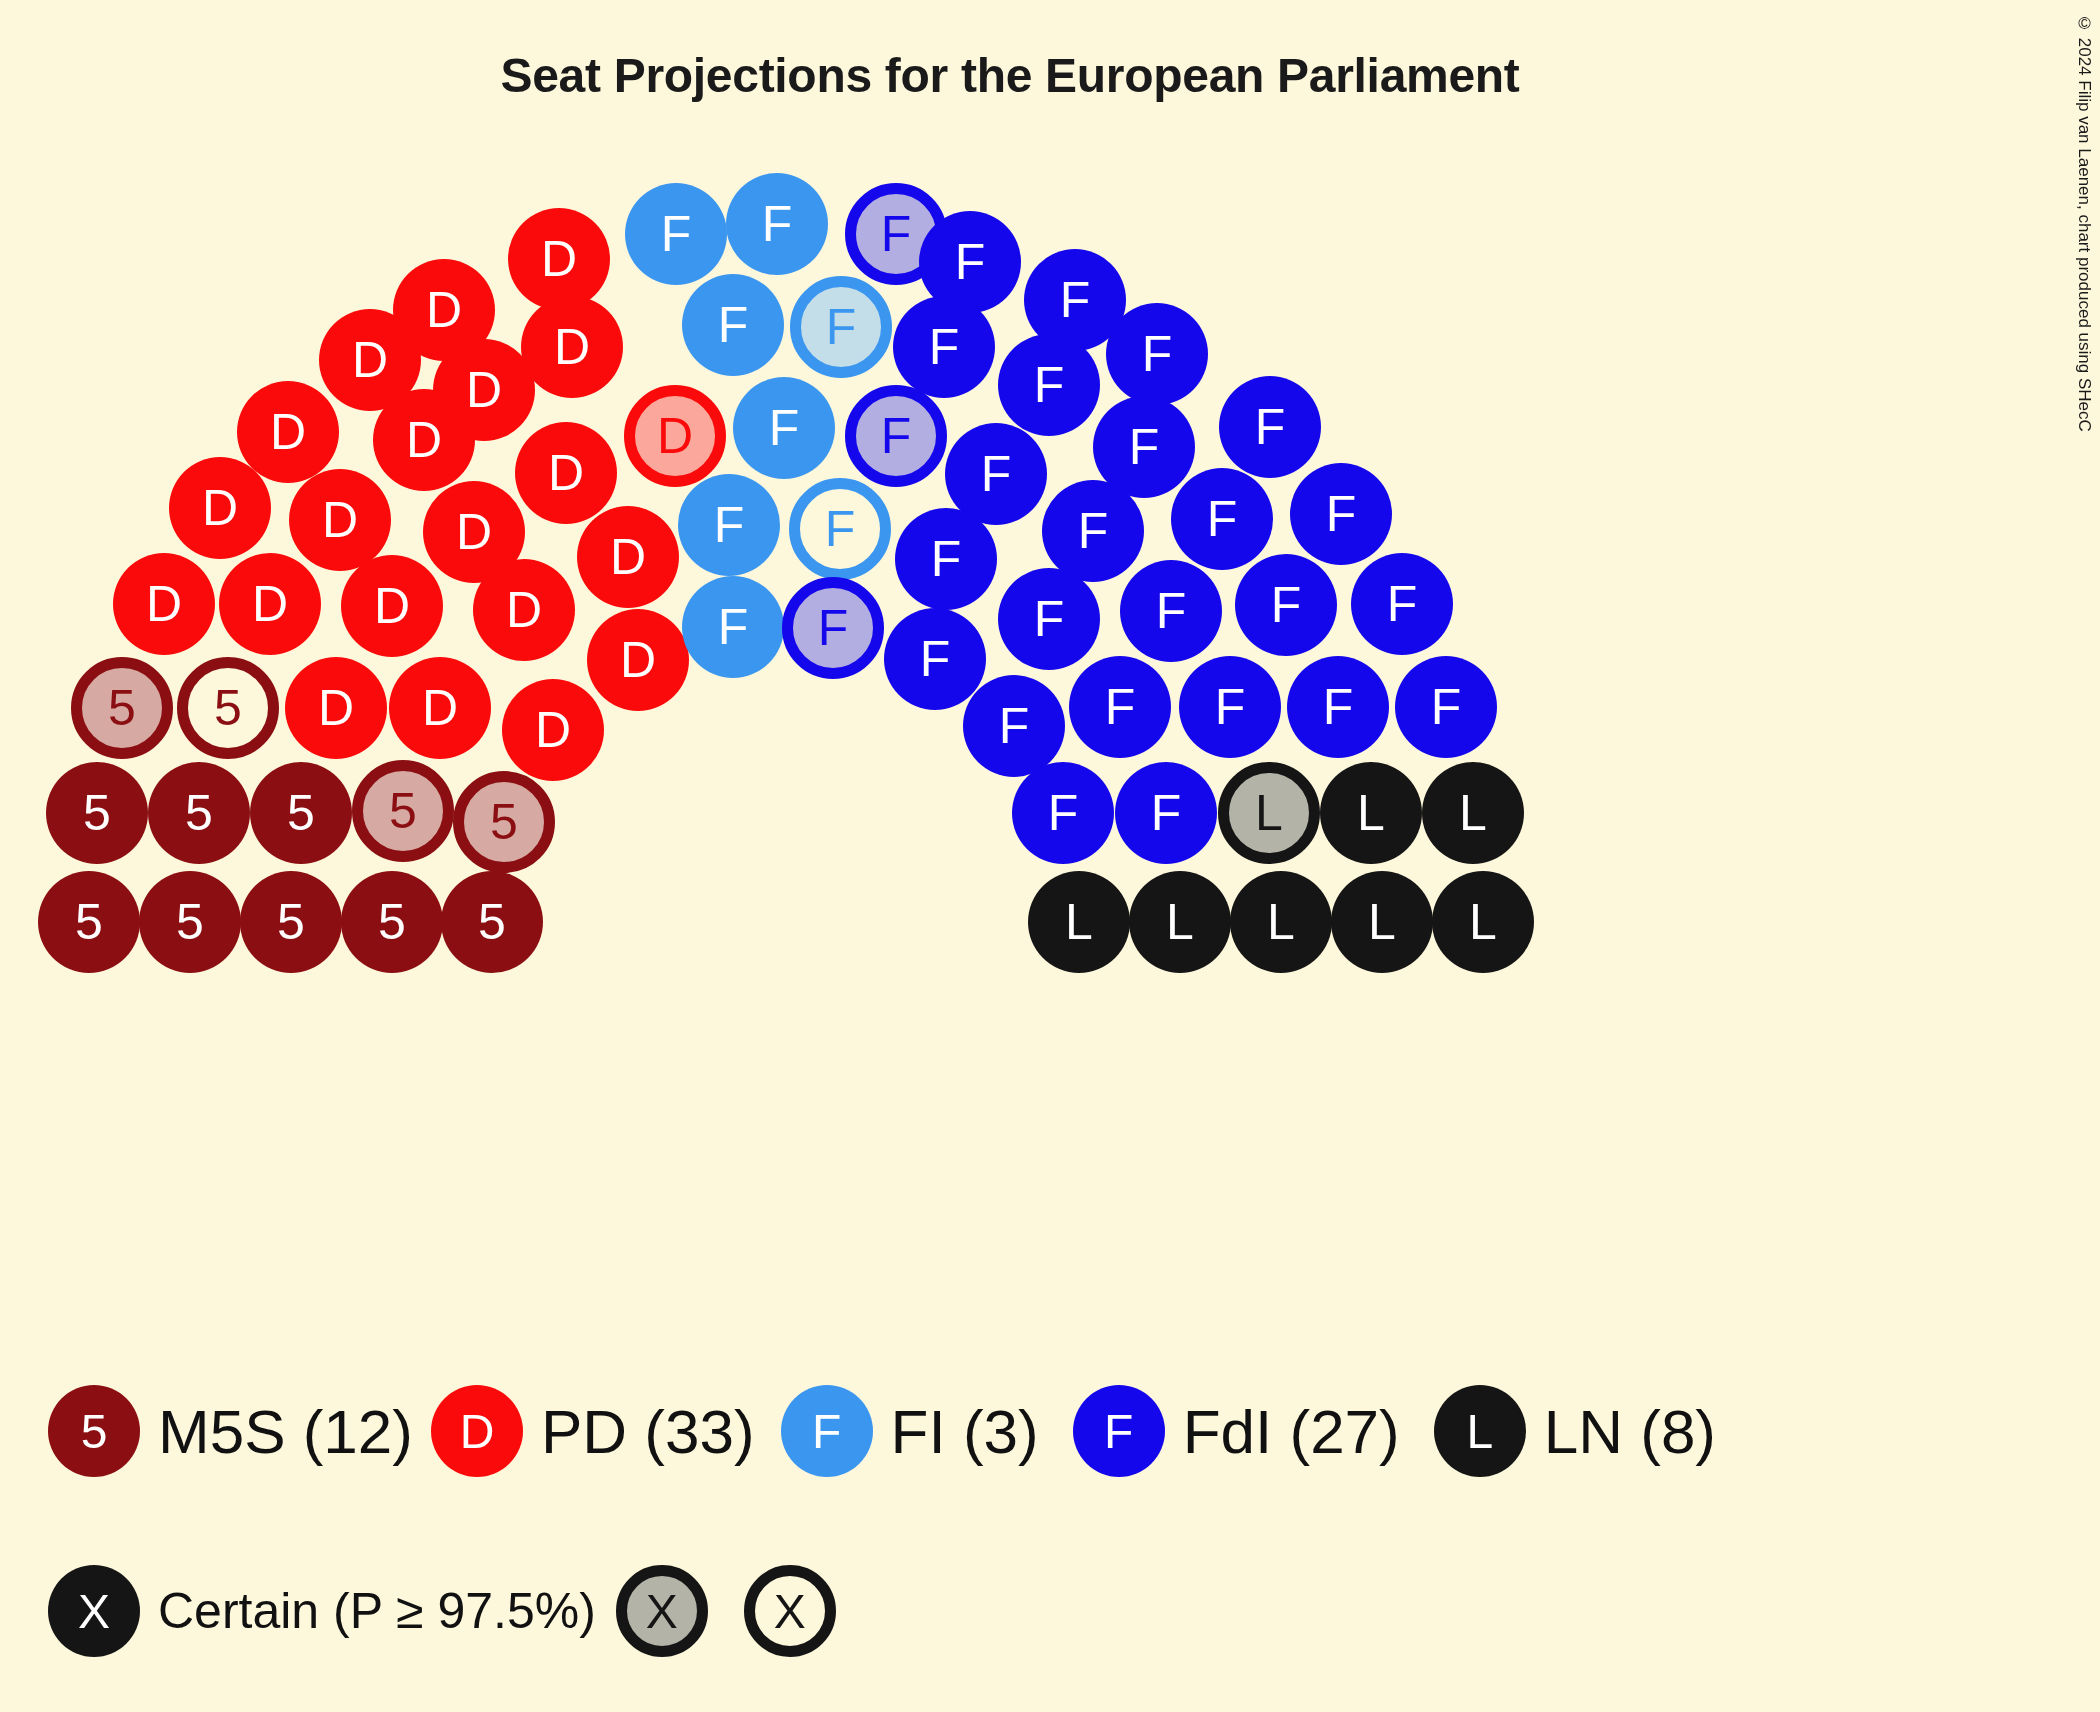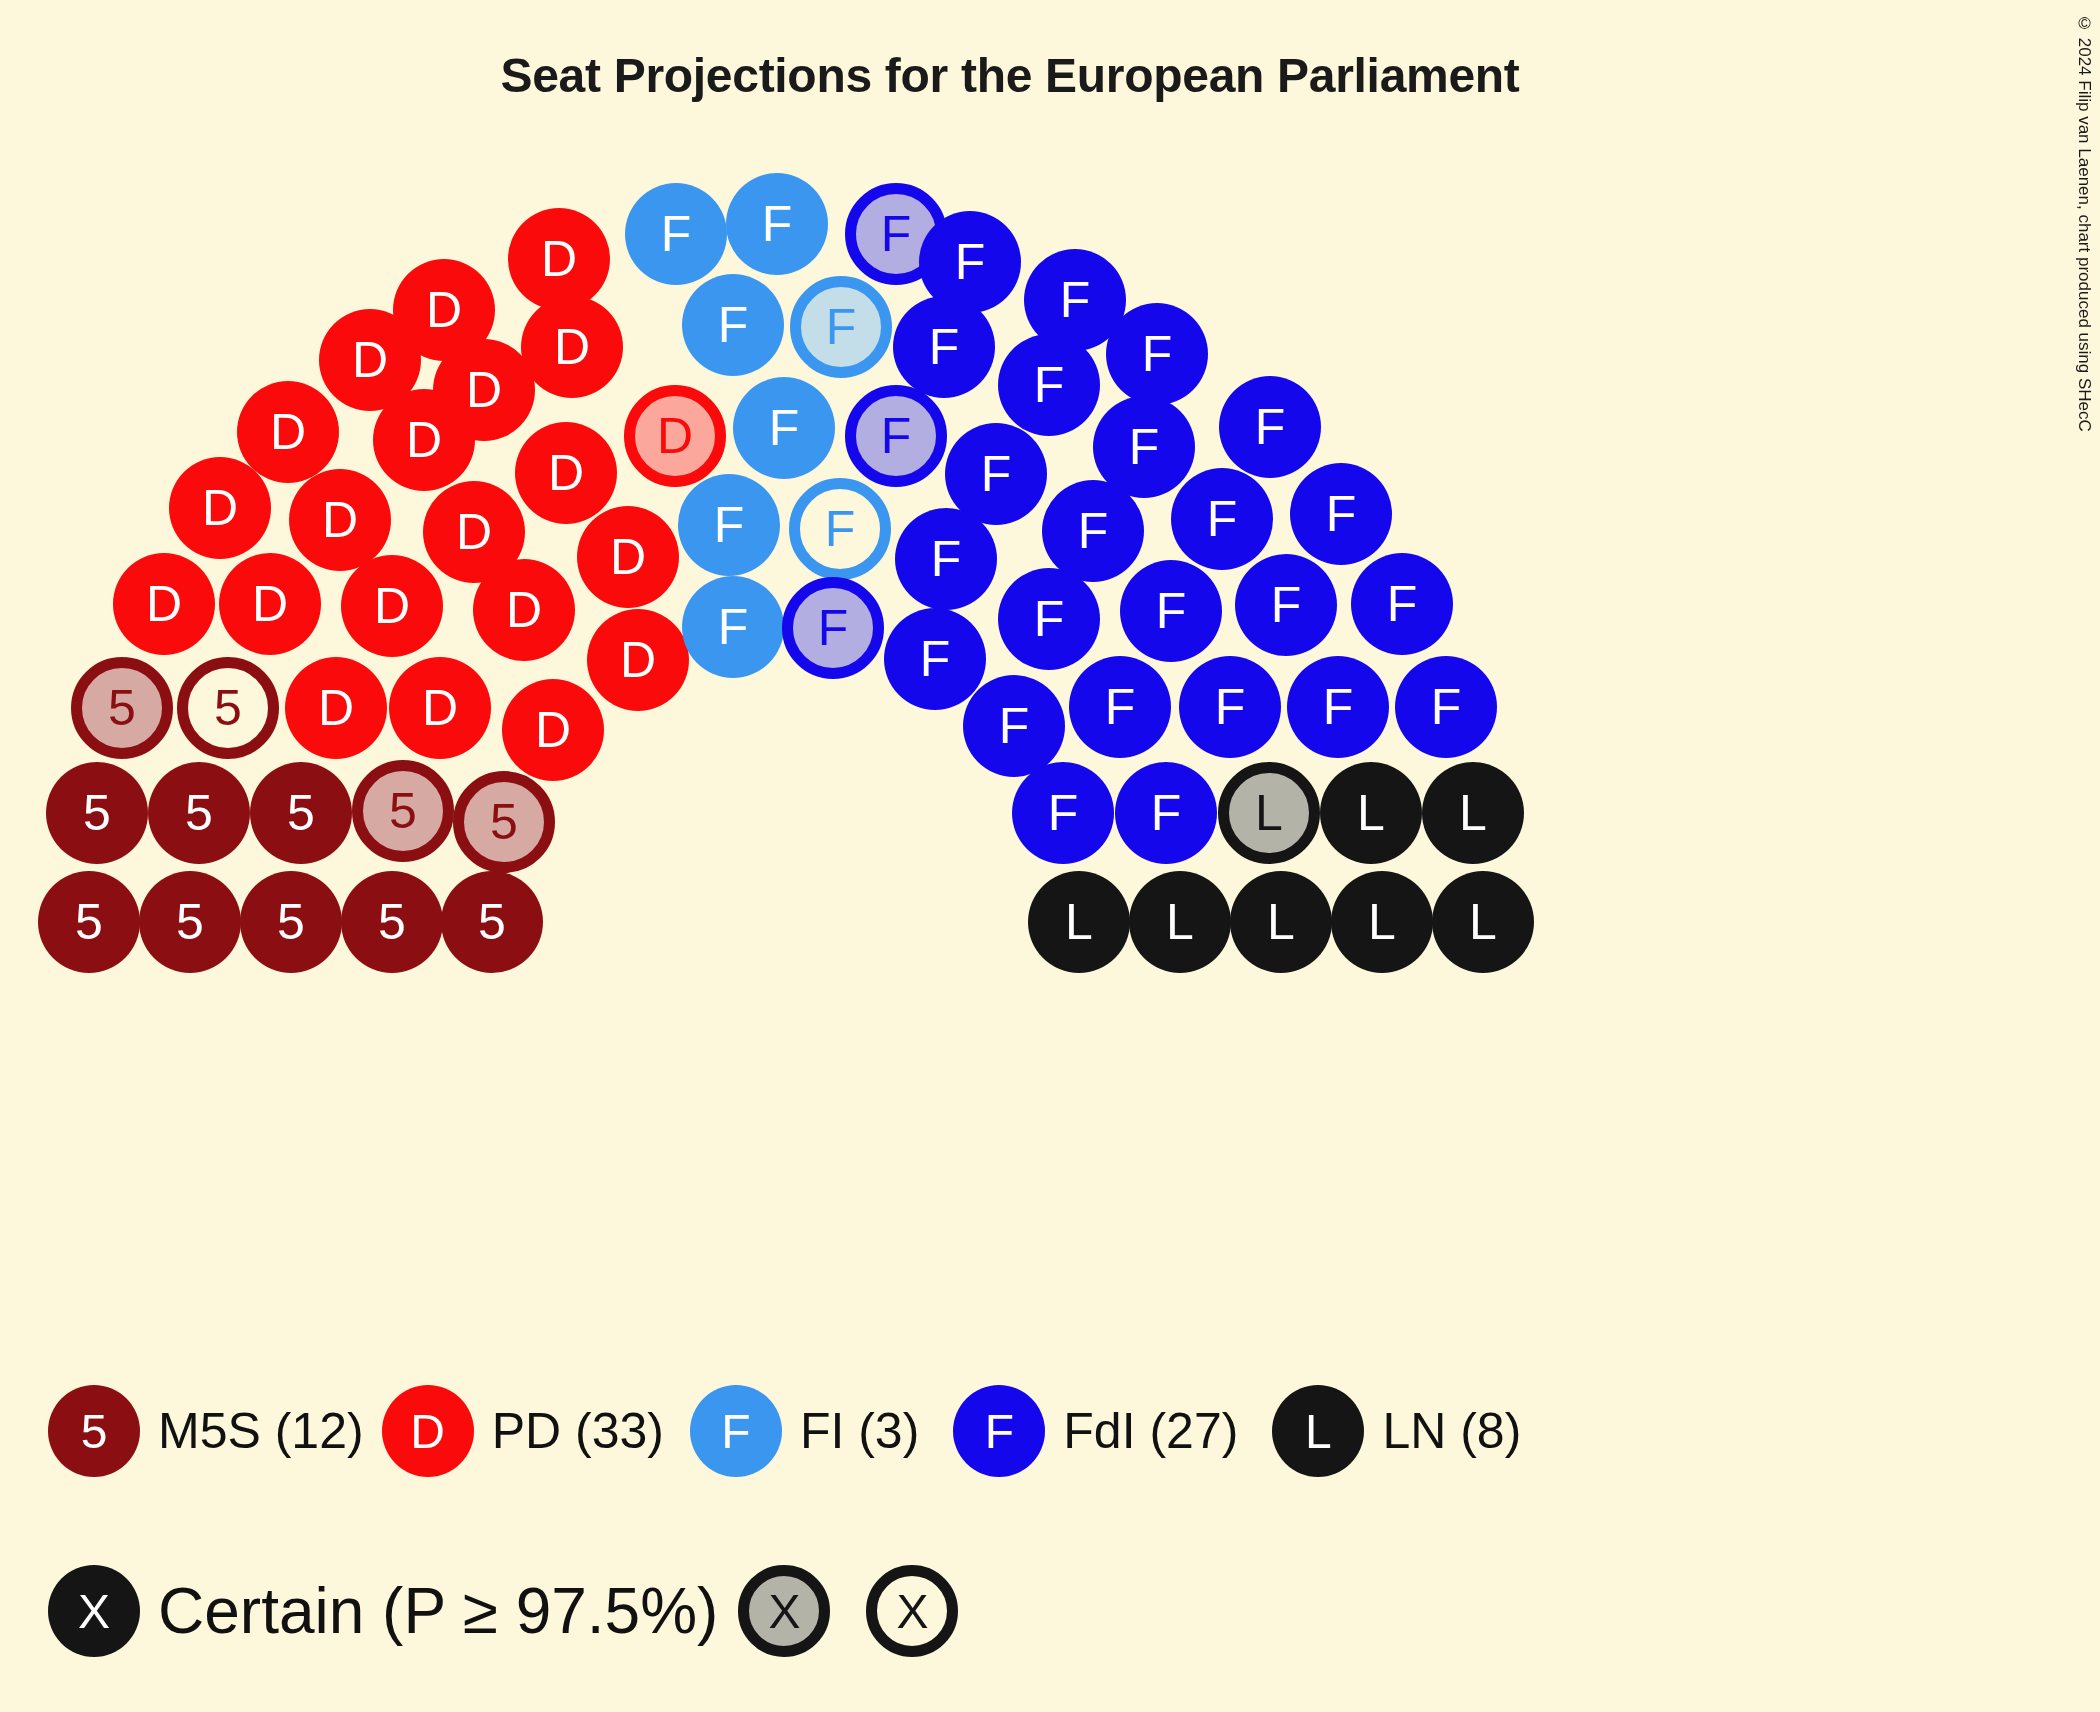--- a/index.html
+++ b/index.html
@@ -72,26 +72,26 @@
   .legend-swatch {
     border-radius: 50%;
     box-sizing: border-box;
     display: flex;
     align-items: center;
     justify-content: center;
     font-weight: 500;
     flex: 0 0 auto;
   }
   .legend-label {
-    font-size: 50px;
+    font-size: 62px;
     color: #111;
     white-space: nowrap;
     margin-left: 18px;
   }
-  .legend-label.small { font-size: 64px; }
+  .legend-label.small { font-size: 50px; }
 </style>
 </head>
 <body>
 
 <div id="stage">
 
   <div class="title">Seat Projections for the European Parliament</div>
   <div class="copyright">© 2024 Filip van Laenen, chart produced using SHecC</div>
 
   <div id="seats">

